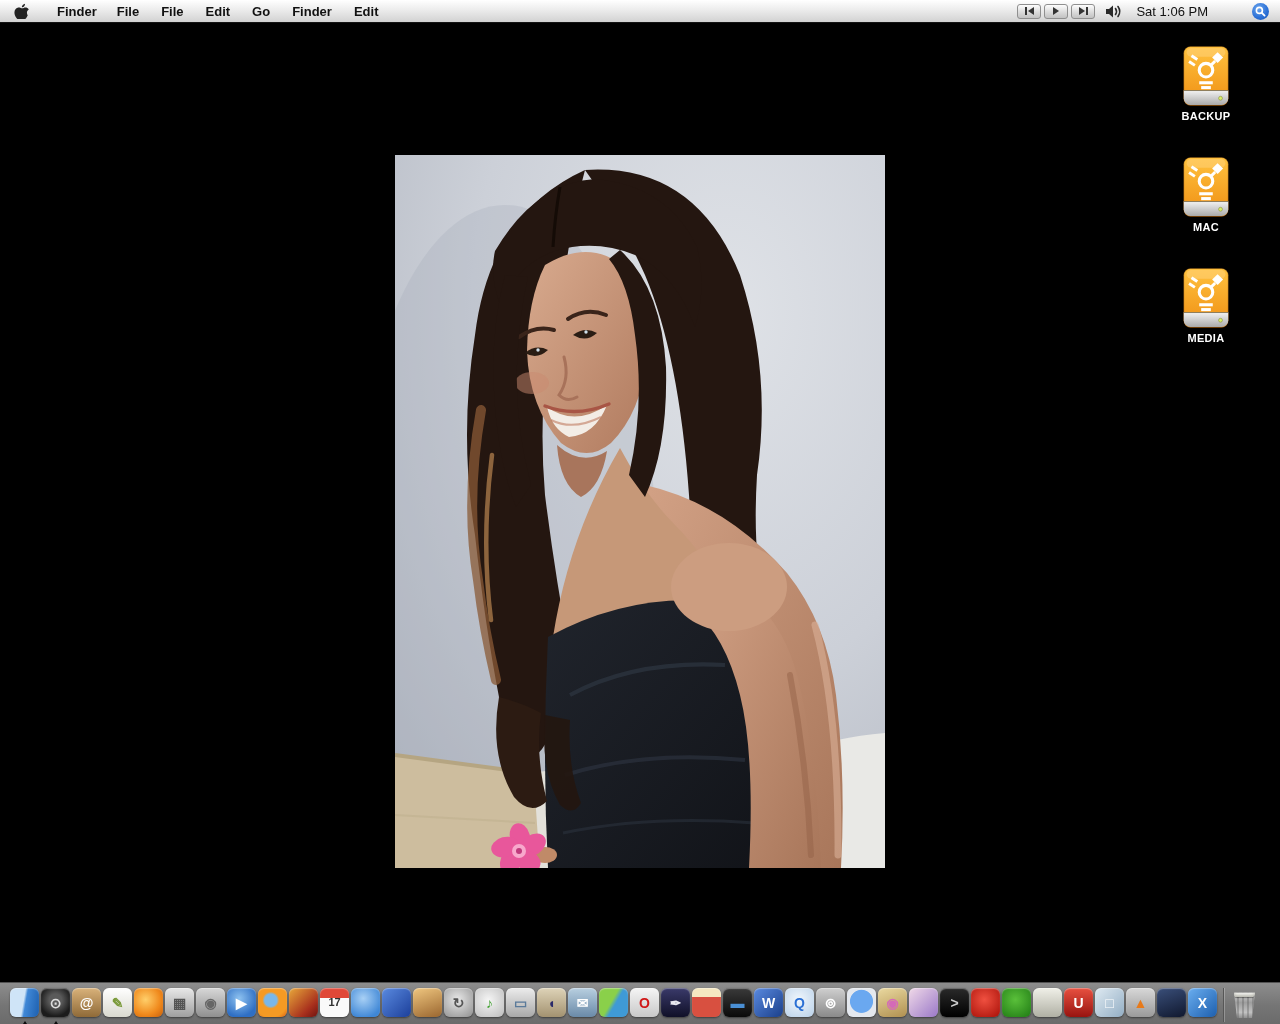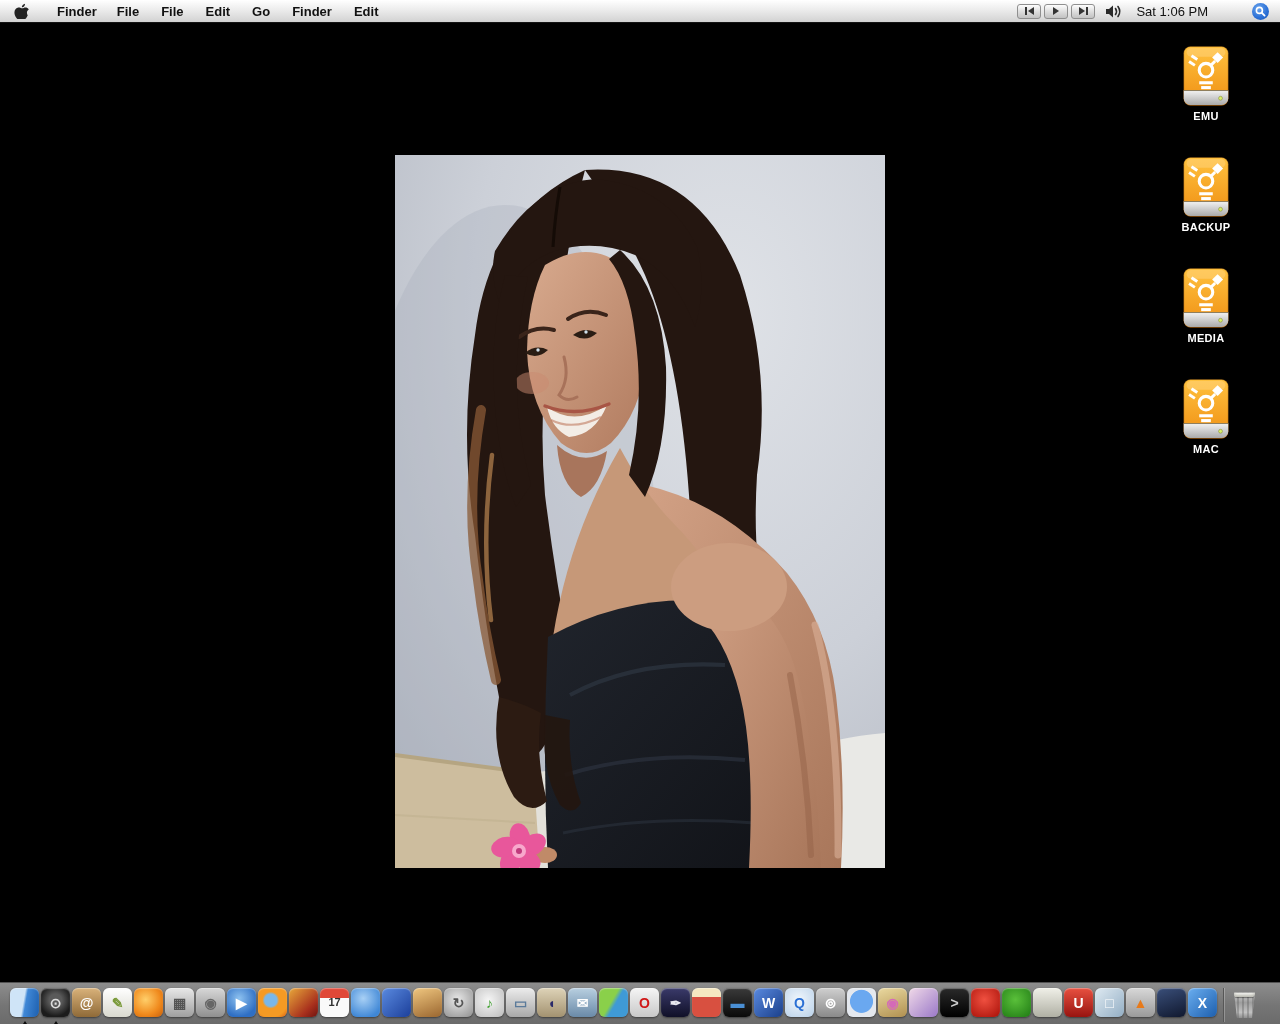--- a/index.html
+++ b/index.html
@@ -258,39 +258,33 @@
         <circle cx="124" cy="696" r="3" fill="#c13a7d"></circle>
       </g>
     </svg>
   </div>
 
   <div class="drives">
     <div class="drive">
       <svg width="62" height="60" viewBox="0 0 64 62">
           <use href="#fw-drive"></use>
         </svg>
-      <div class="drive-label">EMU</div>
-    </div>
-    <div class="drive">
-      <svg width="62" height="60" viewBox="0 0 64 62">
-          <use href="#fw-drive"></use>
-        </svg>
       <div class="drive-label">BACKUP</div>
     </div>
     <div class="drive">
       <svg width="62" height="60" viewBox="0 0 64 62">
           <use href="#fw-drive"></use>
         </svg>
-      <div class="drive-label">MEDIA</div>
+      <div class="drive-label">MAC</div>
     </div>
     <div class="drive">
       <svg width="62" height="60" viewBox="0 0 64 62">
           <use href="#fw-drive"></use>
         </svg>
-      <div class="drive-label">MAC</div>
+      <div class="drive-label">MEDIA</div>
     </div>
   </div>
 
   <div class="dock">
     <div class="dock-items">
         <div class="dock-slot">
           <div class="dock-ic" style="background: linear-gradient(100deg, rgb(207, 228, 247) 0px, rgb(207, 228, 247) 46%, rgb(63, 135, 214) 54%, rgb(29, 95, 174));"></div>
           <div class="run-tri"></div>
         </div>
         <div class="dock-slot">

